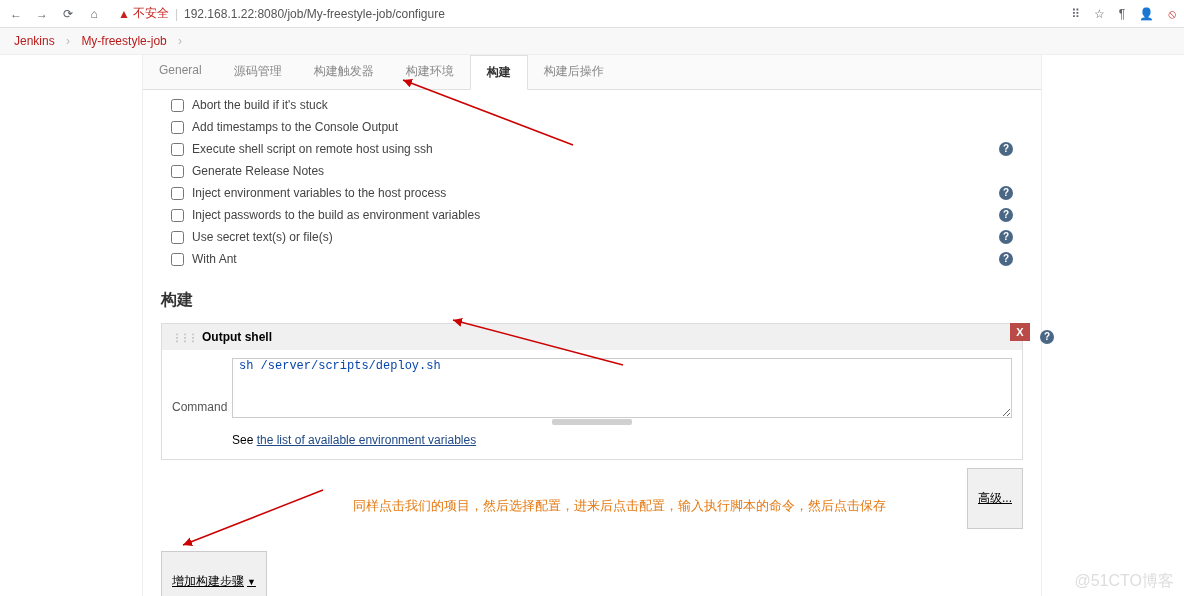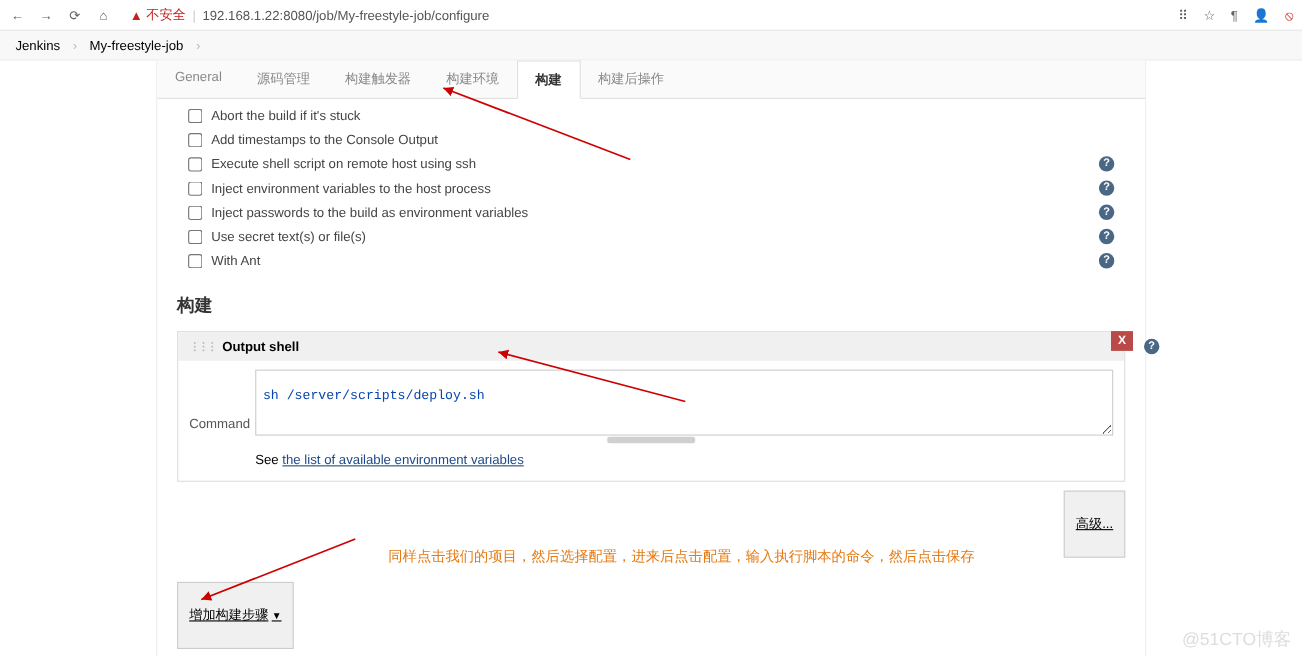--- a/index.html
+++ b/index.html
@@ -4,40 +4,40 @@
 <style>
 * { margin: 0; padding: 0; box-sizing: border-box; }
 body { font-family: Arial, "Microsoft YaHei", sans-serif; font-size: 12px; background: #fff; width: 1184px; }
 .browser-bar { height: 28px; display: flex; align-items: center; padding: 0 8px; border-bottom: 1px solid #e0e0e0; gap: 10px; }
 .nav-btn { width: 16px; text-align: center; color: #5f6368; cursor: pointer; }
 .url-wrap { flex: 1; display: flex; align-items: center; gap: 6px; font-size: 12px; color: #555; margin-left: 6px; }
 .insecure { color: #c5221f; display: flex; align-items: center; gap: 3px; }
 .url-sep { color: #ccc; }
 .right-icons { display: flex; gap: 14px; color: #5f6368; }
 .breadcrumb { background: #f8f8f8; padding: 6px 14px; font-size: 12px; color: #555; border-bottom: 1px solid #eee; }
-.breadcrumb a { color: #000000; text-decoration: none; }
+.breadcrumb a { color: #b91c1c; text-decoration: none; }
 .breadcrumb .sep { color: #bbb; margin: 0 8px; }
 .page { margin: 0 auto; width: 900px; border: 1px solid #eee; border-top: none; position: relative; }
 .tabs { display: flex; border-bottom: 1px solid #e0e0e0; background: #fafafa; }
 .tab { padding: 8px 16px; font-size: 12px; color: #888; cursor: pointer; }
 .tab.active { color: #333; font-weight: bold; background: #fff; border: 1px solid #e0e0e0; border-bottom: 1px solid #fff; margin-bottom: -1px; }
 .section-body { padding: 4px 0; }
 .check-row { display: flex; align-items: center; padding: 4px 28px; font-size: 12px; color: #444; position: relative; }
 .check-row input { margin-right: 8px; }
 .help { position: absolute; right: 28px; width: 14px; height: 14px; border-radius: 50%; background: #4a6785; color: #fff; font-size: 10px; text-align: center; line-height: 14px; font-weight: bold; cursor: pointer; }
 .section-title { font-size: 16px; font-weight: bold; padding: 16px 18px 12px; color: #333; }
 .build-step { margin: 0 18px; border: 1px solid #ddd; position: relative; }
 .step-header { background: #f0f0f0; padding: 6px 10px; font-weight: bold; font-size: 12px; display: flex; align-items: center; gap: 6px; }
 .drag-handle { color: #bbb; font-size: 10px; letter-spacing: -2px; }
 .close-x { position: absolute; top: -1px; right: -8px; width: 20px; height: 18px; background: #b94a48; color: #fff; text-align: center; line-height: 18px; font-size: 11px; font-weight: bold; cursor: pointer; }
 .step-help { position: absolute; top: 6px; right: -32px; width: 14px; height: 14px; border-radius: 50%; background: #4a6785; color: #fff; font-size: 10px; text-align: center; line-height: 14px; font-weight: bold; }
 .step-body { padding: 8px 10px; }
 .cmd-row { display: flex; }
 .cmd-label { width: 60px; font-size: 12px; color: #555; padding-top: 2px; margin-top: 40px; }
-.cmd-ta { flex: 1; height: 60px; border: 1px solid #ccc; font-family: "Courier New", monospace; font-size: 12px; padding: 16px 6px; color: #0645ad; resize: vertical; }
+.cmd-ta { flex: 1; height: 60px; border: 1px solid #ccc; font-family: "Courier New", monospace; font-size: 12px; padding: 0 6px; color: #0645ad; resize: vertical; }
 .resizer { width: 80px; height: 6px; background: #d0d0d0; margin: 1px auto 0; border-radius: 2px; }
 .env-link { margin-left: 60px; font-size: 12px; padding: 8px 0 4px; }
 .env-link a { color: #204a87; }
 .adv-row { text-align: right; padding: 8px 18px 14px; }
 .btn-gray { background: #f0f0f0; border: 1px solid #ccc; padding: 21px 10px; font-size: 12px; cursor: pointer; text-decoration: underline; }
 .btn-gray .caret { font-size: 9px; margin-left: 3px; }
 .add-step { padding: 8px 18px; }
 .annotation { color: #e47911; font-size: 13px; position: absolute; }
 .arrow-svg { position: absolute; pointer-events: none; }
 .watermark { position: fixed; right: 10px; bottom: 4px; color: #ddd; font-size: 16px; }
@@ -91,20 +91,24 @@
         <span>Abort the build if it's stuck</span>
       </div>
       <div class="check-row">
         <input type="checkbox" style="">
         <span>Add timestamps to the Console Output</span>
       </div>
       <div class="check-row">
         <input type="checkbox" style="">
         <span>Execute shell script on remote host using ssh</span>
         <span class="help">?</span>
+      </div>
+      <div class="check-row">
+        <input type="checkbox" style="">
+        <span>Generate Release Notes</span>
       </div>
       <div class="check-row">
         <input type="checkbox" style="">
         <span>Inject environment variables to the host process</span>
         <span class="help">?</span>
       </div>
       <div class="check-row">
         <input type="checkbox" style="">
         <span>Inject passwords to the build as environment variables</span>
         <span class="help">?</span>

